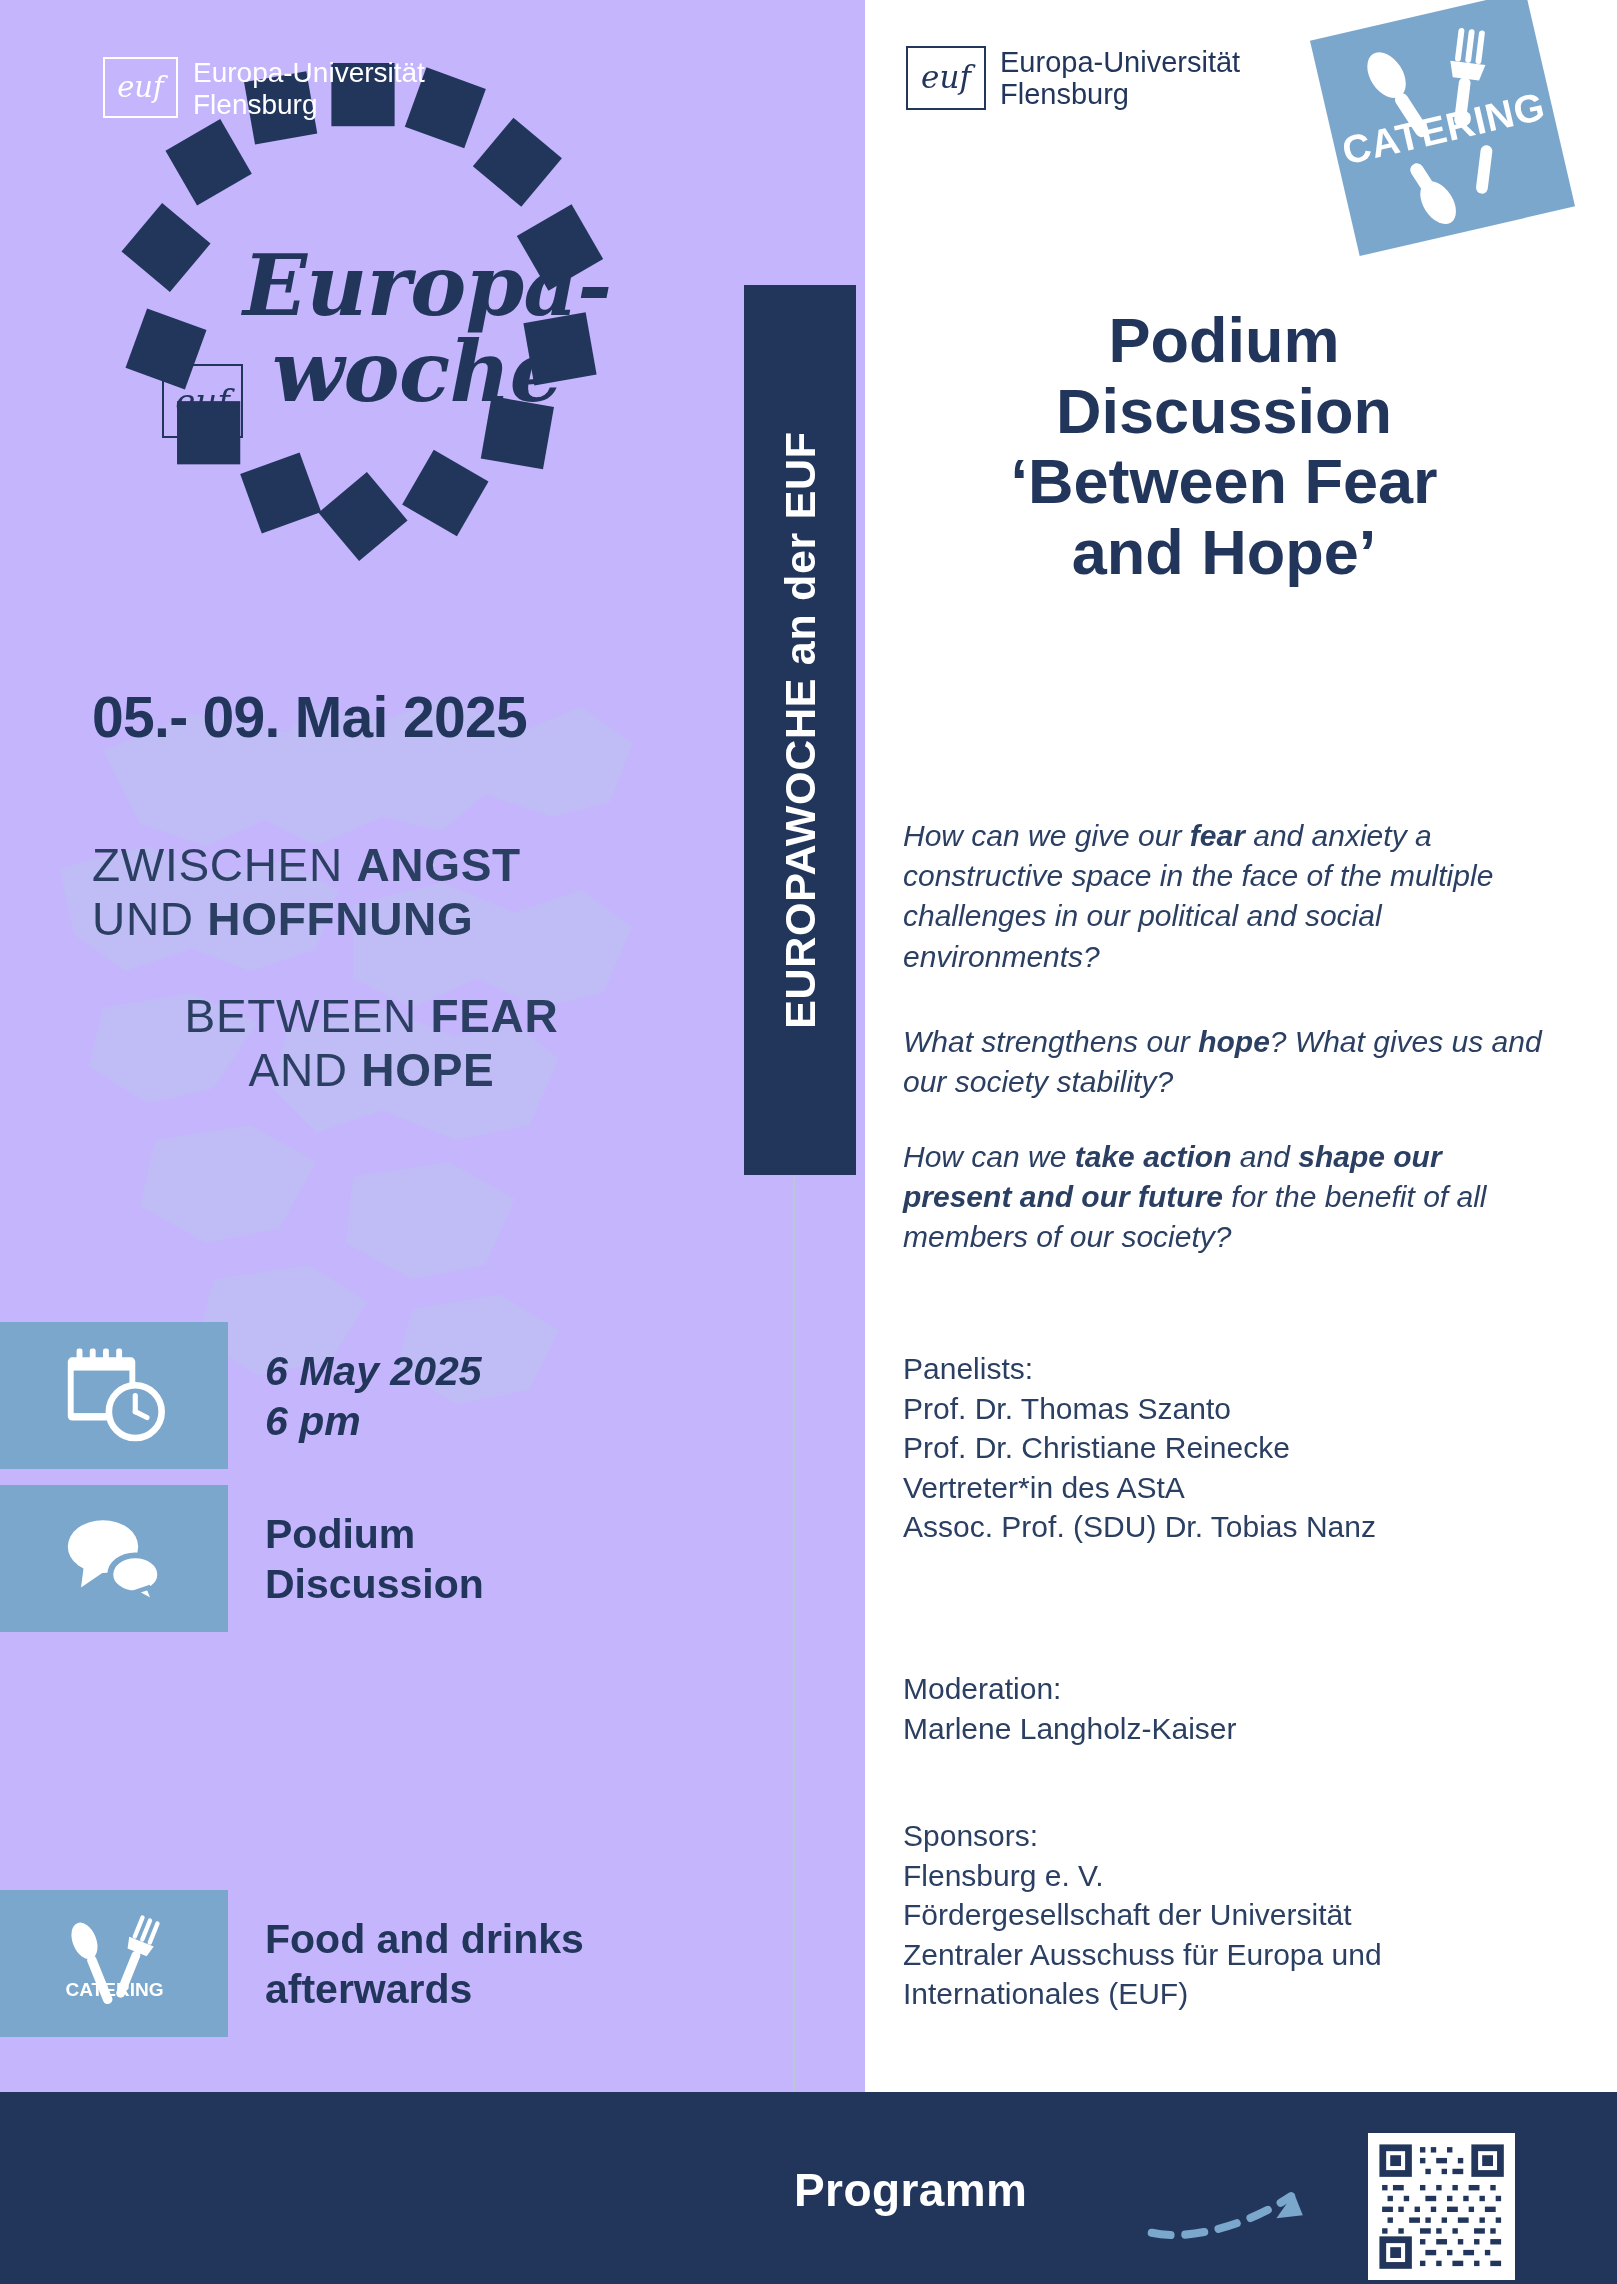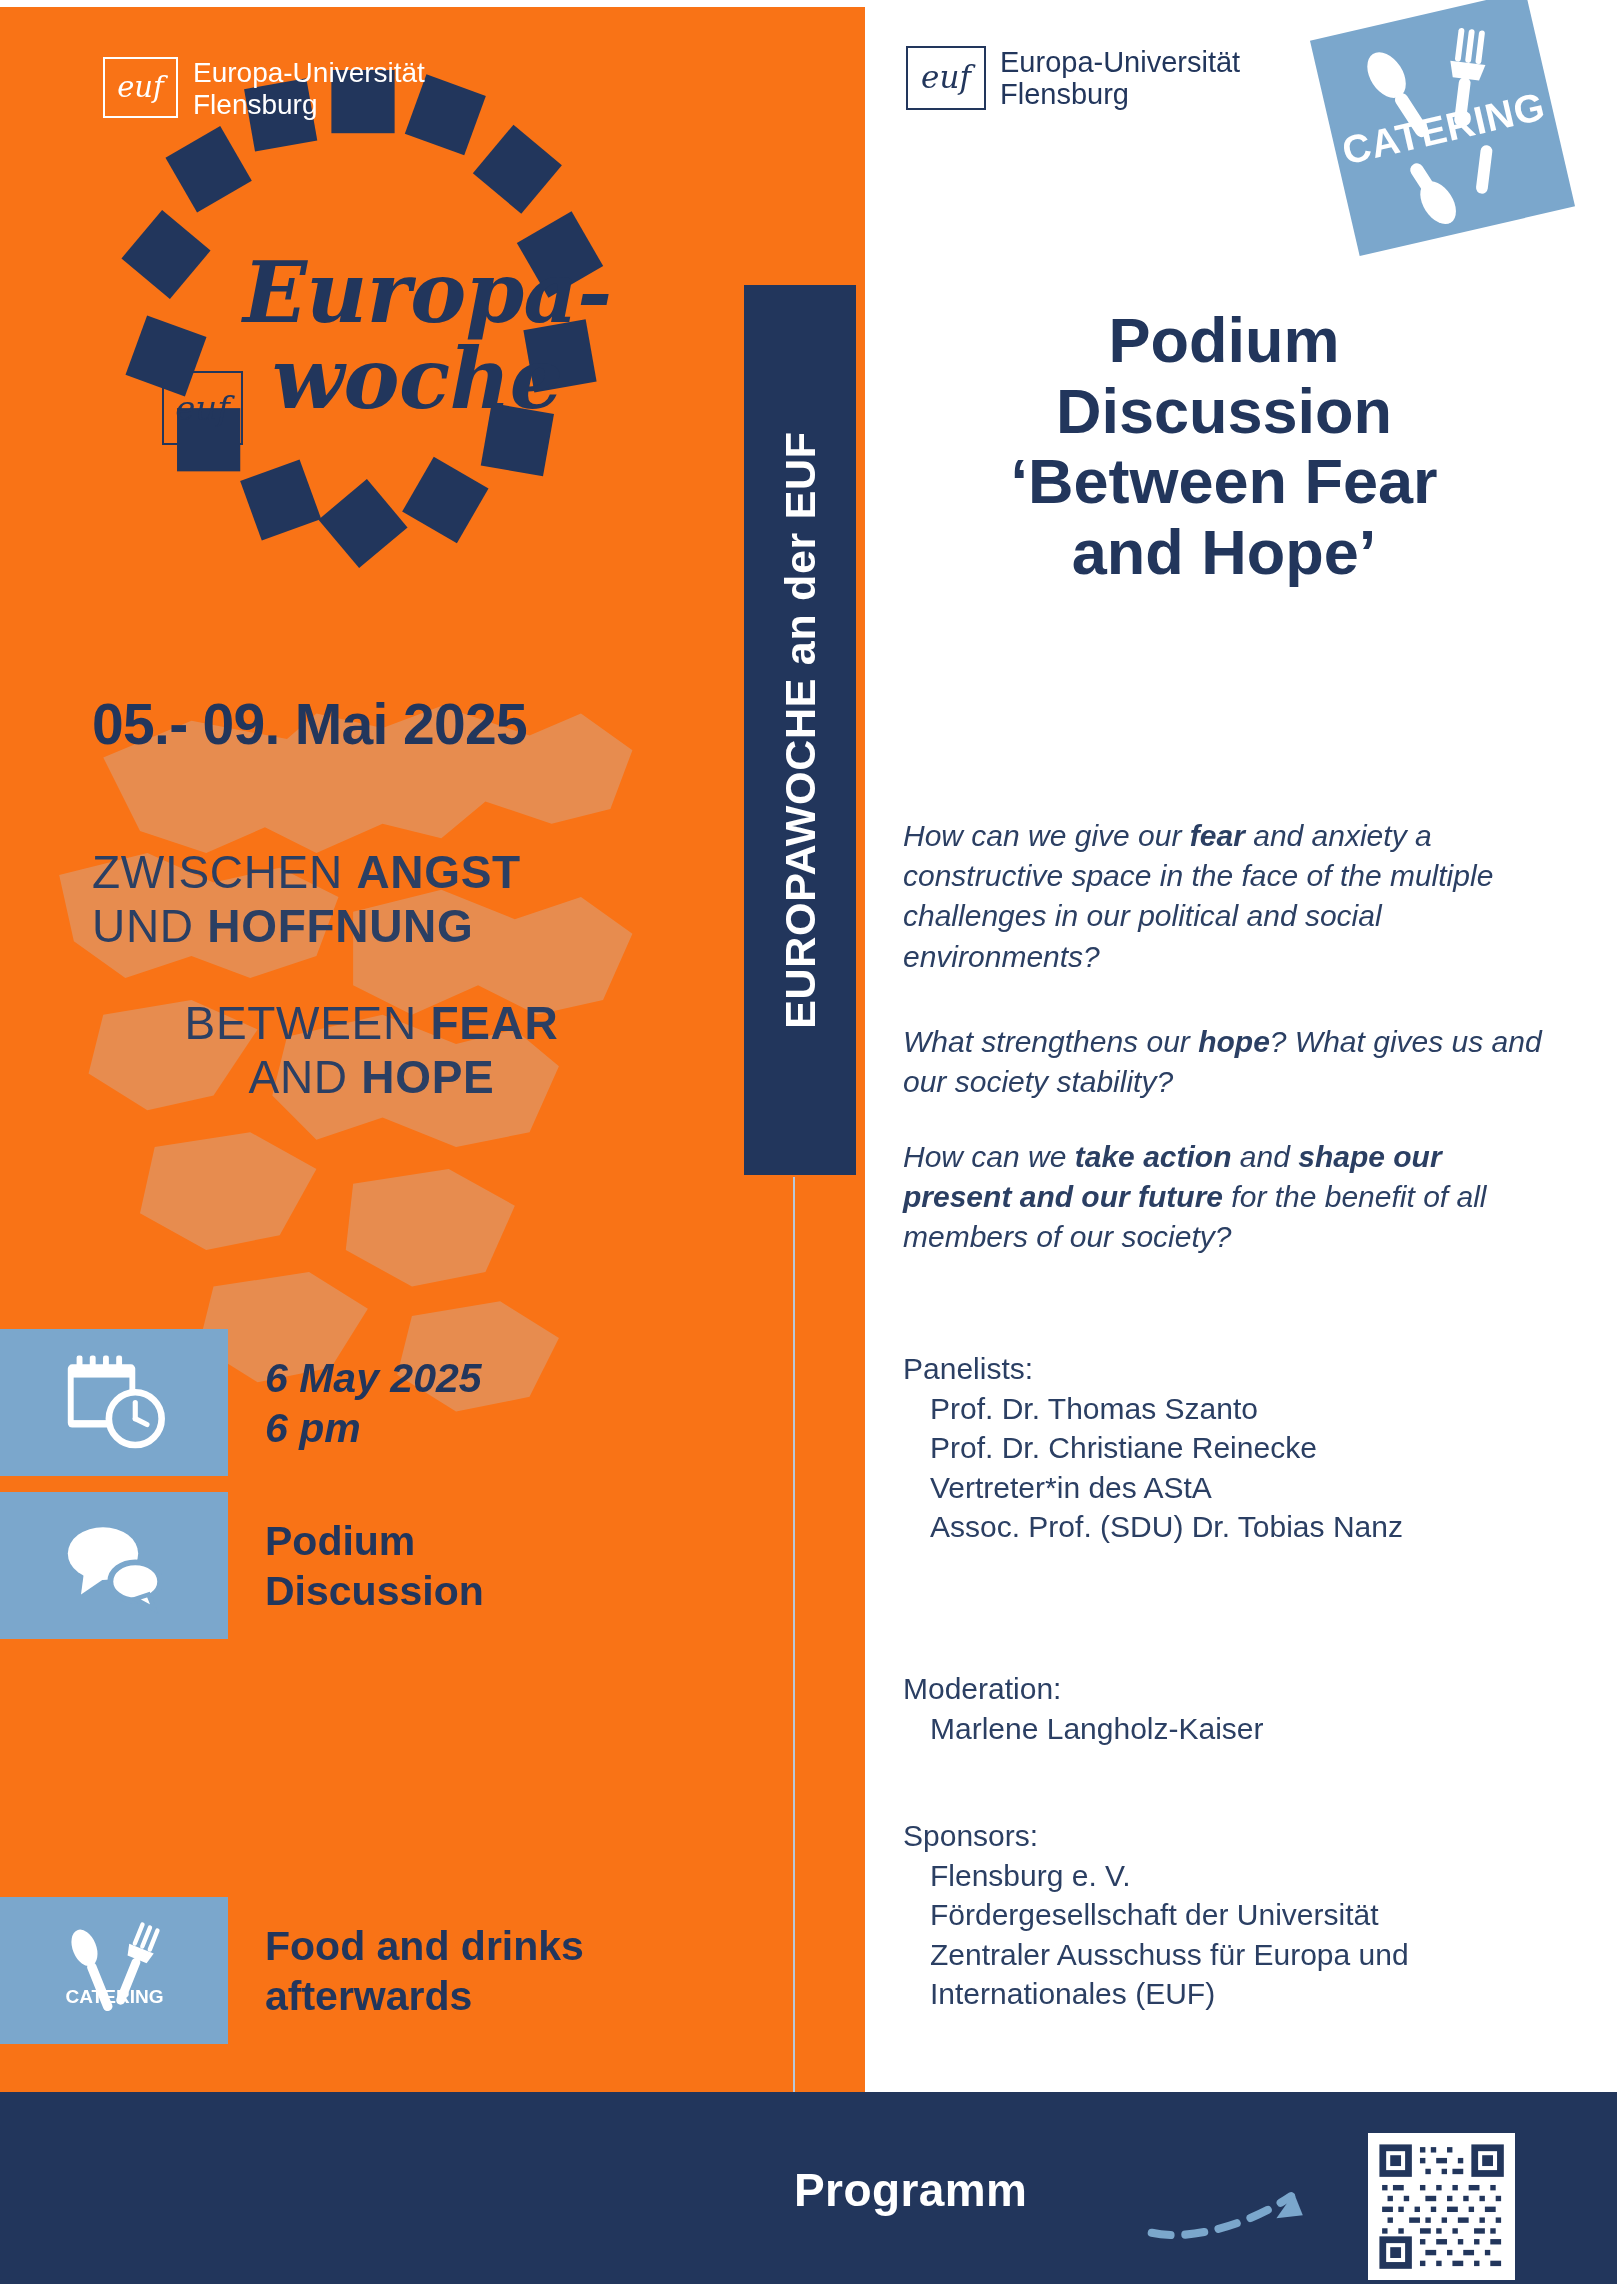--- a/index.html
+++ b/index.html
@@ -15,23 +15,22 @@
     overflow: hidden;
     color: #2b3f63;
   }
 
   
   .left-panel {
     position: absolute;
     left: 0; top: 0;
     width: 865px;
     height: 2092px;
-    background: #f97316;
+    background: #c4b5fd;
     overflow: hidden;
-    margin-top: 7px;
   }
   
   .map-bg {
     position: absolute;
     left: -29px;
     top: 662px;
     width: 779px;
     height: 809px;
     opacity: 0.28;
   }
@@ -266,21 +265,21 @@
 
   .sec {
     position: absolute;
     left: 903px;
     width: 647px;
     font-size: 30px;
     line-height: 1.32;
     color: #2b3f63;
   }
   .sec .head { font-weight: 400; display: block; }
-  .sec .item { display: block; margin-left: 27px; }
+  .sec .item { display: block; }
   #sec-panel { top: 1349px; }
   #sec-mod   { top: 1669px; }
   #sec-spon  { top: 1816px; }
 
   
   .footer {
     position: absolute;
     left: 0;
     top: 2092px;
     width: 1618px;

